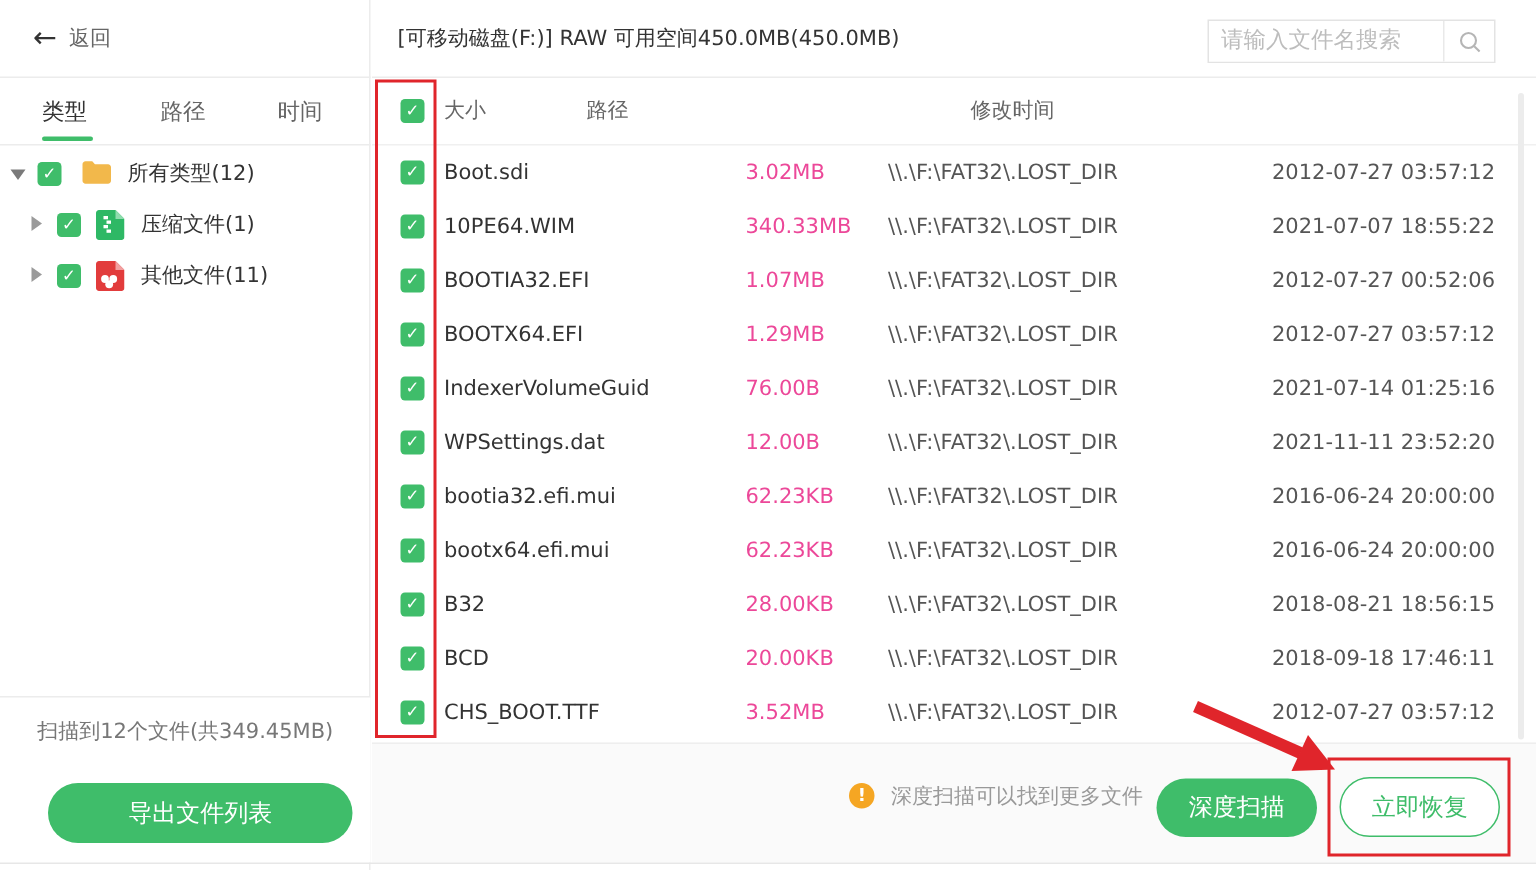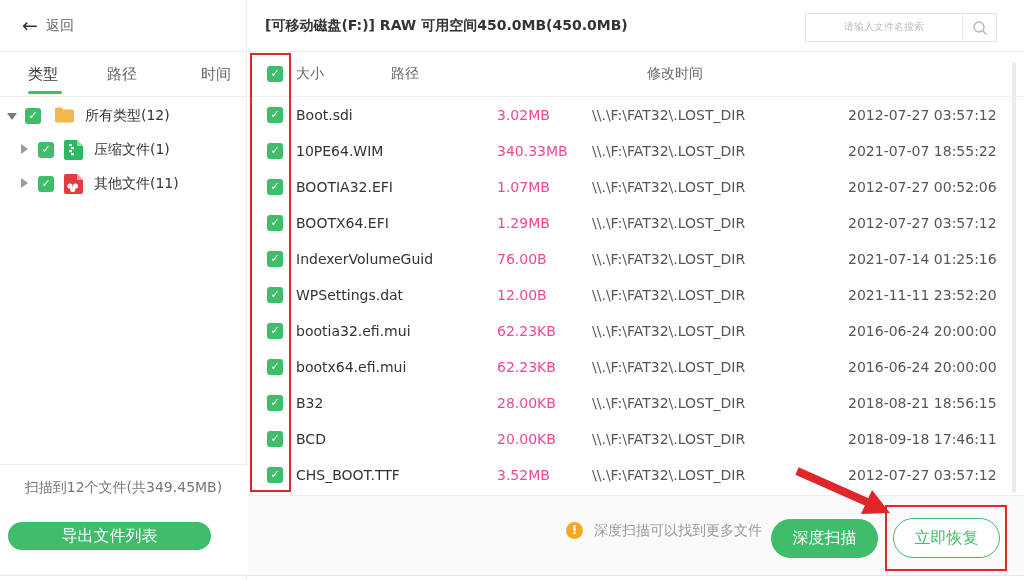--- a/index.html
+++ b/index.html
@@ -12,39 +12,39 @@
   .sidebar { position:absolute; left:0; top:0; width:247px; height:580px; border-right:1px solid #ececec; background:#fff; }
   .back-row { position:absolute; left:0; top:0; width:247px; height:52px; border-bottom:1px solid #ececec; display:flex; align-items:center; padding-left:22px; cursor:pointer; }
   .back-arrow { font-size:19px; color:#333; margin-right:8px; line-height:1; }
   .back-label { font-size:14px; color:#666; }
   .tabs-row { position:absolute; left:0; top:52px; width:247px; height:45px; border-bottom:1px solid #ececec; }
   .tab { position:absolute; top:0; height:44px; line-height:44px; font-size:15px; color:#666; cursor:pointer; }
   .tab.active { color:#333; }
   .tab.active::after { content:""; position:absolute; left:0; right:0; bottom:2px; height:3px; background:var(--green); border-radius:2px; }
   .tab-1 { left:28px; width:34px; text-align:left; }
   .tab-2 { left:105px; width:34px; text-align:center; }
-  .tab-3 { left:199px; width:34px; text-align:center; }
+  .tab-3 { left:183px; width:34px; text-align:center; }
 
   .tree-item { position:absolute; left:0; width:247px; height:30px; cursor:pointer; }
   .caret-down { position:absolute; top:12px; width:0; height:0; border-left:5px solid transparent; border-right:5px solid transparent; border-top:7px solid #7a7a7a; }
   .caret-right { position:absolute; top:9px; width:0; height:0; border-top:5px solid transparent; border-bottom:5px solid transparent; border-left:7px solid #9a9a9a; }
   .checkbox { display:inline-block; width:16px; height:16px; background:var(--green); border-radius:3px; color:#fff; font-size:11px; line-height:16px; text-align:center; cursor:pointer; }
   .tree-item .checkbox { position:absolute; top:7px; }
   .tree-icon { position:absolute; top:5px; }
   .tree-label { position:absolute; top:6px; font-size:14px; color:#333; white-space:nowrap; }
 
   .sidebar-footer { position:absolute; left:0; top:464px; width:247px; height:111px; border-top:1px solid #ececec; background:#fff; }
   .scan-summary { position:absolute; left:0; top:14px; width:247px; text-align:center; font-size:14px; color:#777; }
-  .export-btn { position:absolute; left:8px; top:57px; width:203px; height:28px; border:none; border-radius:20px; background:var(--green); color:#fff; font-size:16px; cursor:pointer; font-family:Liberation Mono, monospace; }
+  .export-btn { position:absolute; left:32px; top:57px; width:203px; height:40px; border:none; border-radius:20px; background:var(--green); color:#fff; font-size:16px; cursor:pointer; font-family:Liberation Mono, monospace; }
 
   
   .title-row { position:absolute; left:248px; top:0; width:776px; height:52px; border-bottom:1px solid #ececec; background:#fff; }
-  .drive-title { position:absolute; left:17px; top:17px; font-size:14px; color:#333; white-space:nowrap;font-weight:bold; }
+  .drive-title { position:absolute; left:17px; top:17px; font-size:14px; color:#333; white-space:nowrap; }
   .search-wrap { position:absolute; left:557px; top:13px; width:192px; height:29px; border:1px solid #e3e3e3; display:flex; }
-  .search-input { flex:1; border:none; outline:none; padding:0 8px; font-size:10px; color:#333; font-family:Liberation Mono, monospace; min-width:0;text-align:center; }
+  .search-input { flex:1; border:none; outline:none; padding:0 8px; font-size:15px; color:#333; font-family:Liberation Serif, serif; min-width:0; }
   .search-input::placeholder { color:#bdbdbd; }
   .search-btn { width:34px; border:none; border-left:1px solid #e9e9e9; background:#fff; cursor:pointer; display:flex; align-items:center; justify-content:center; }
 
   
   .table-header { position:absolute; left:248px; top:52px; width:776px; height:45px; border-bottom:1px solid #f0f0f0; display:flex; align-items:center; font-size:14px; color:#666; }
   .rows { position:absolute; left:248px; top:97px; width:776px; }
   .file-row { display:flex; align-items:center; height:36px; font-size:14px; cursor:pointer; }
   .cell-check { width:48px; padding-left:19px; flex:none; display:flex; align-items:center; }
   .cell-name  { width:201px; flex:none; color:#333; white-space:nowrap; overflow:hidden; }
   .cell-size  { width:95px;  flex:none; color:#ec4899; }

